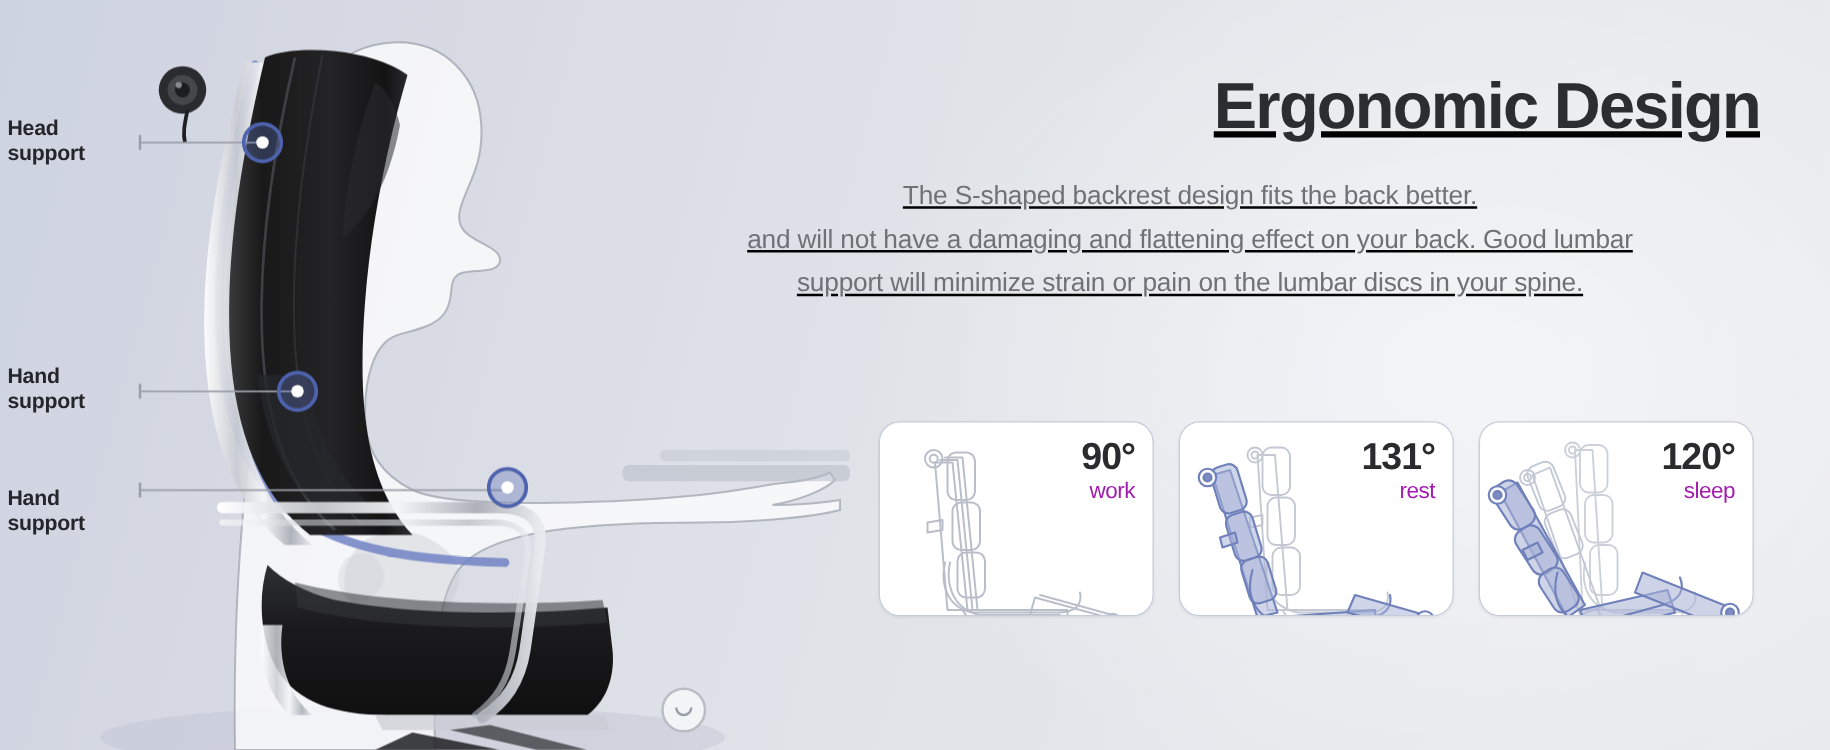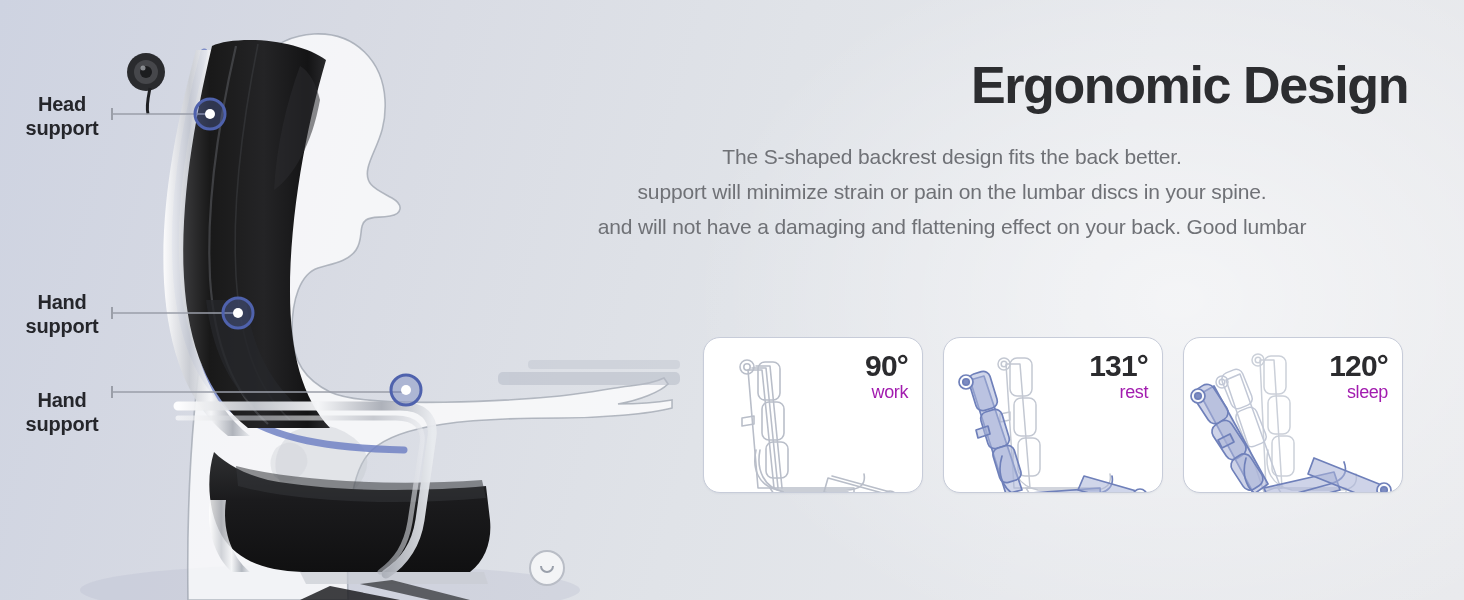--- a/index.html
+++ b/index.html
@@ -15,29 +15,29 @@
       radial-gradient(ellipse 700px 520px at 1180px 300px, rgba(255,255,255,.55) 0%, rgba(255,255,255,0) 70%),
       linear-gradient(105deg, #ced3e1 0%, #d7dae3 22%, #e0e3e8 50%, #e6e8ec 72%, #e9eaed 100%);
     overflow:hidden;
   }
 
   
   #photo { position:absolute; left:0; top:0; width:700px; height:600px; }
   #photo svg { position:absolute; left:0; top:0; }
 
   
-  .callout { position:absolute; text-align:center; color:#25262b;
-             font-size:20px; font-weight:600; line-height:1.18; letter-spacing:-.2px; }
+  .callout { position:absolute; color:#25262b;
+             font-size:17px; font-weight:600; line-height:1.18; letter-spacing:-.2px; }
   .callout span { display:block; }
   #co-head { left:6px; top:93px; width:112px; }
   #co-back { left:6px; top:291px; width:112px; }
   #co-hand { left:6px; top:389px; width:112px; }
 
   
-  #right { position:absolute; right:56px; top:0; width:912px; text-align:right; }
+  #right { position:absolute; right:56px; top:0; width:912px; text-align:right;text-decoration:underline; }
   #title {
     margin-top:58px;
     font-size:52px; font-weight:700; letter-spacing:-1.4px;
     color:#2c2d30; line-height:1.05;
   }
   #para {
     margin-top:26px;
     font-size:21px; line-height:1.67; color:#6f7176;
     text-align:center; letter-spacing:-.15px;
     width:912px;
@@ -231,22 +231,22 @@
   </div>
   <div class="callout" id="co-hand">
     <span>Hand</span>
     <span>support</span>
   </div>
 
   <div id="right">
     <h1 id="title">Ergonomic Design</h1>
     <p id="para">
       <span class="ln">The S-shaped backrest design fits the back better.</span>
+      <span class="ln">and will not have a damaging and flattening effect on your back. Good lumbar</span>
       <span class="ln">support will minimize strain or pain on the lumbar discs in your spine.</span>
-      <span class="ln">and will not have a damaging and flattening effect on your back. Good lumbar</span>
     </p>
   </div>
 
   <div id="cards">
 
     <div class="card">
       <svg class="art" width="220" height="180" viewBox="0 0 220 180">
         <g fill="none" stroke="#b9bec9" stroke-width="1.6" stroke-linejoin="round" stroke-linecap="round">
 
           <path d="M44,32 L58,32 L70,150 L54,150 Z"></path>

